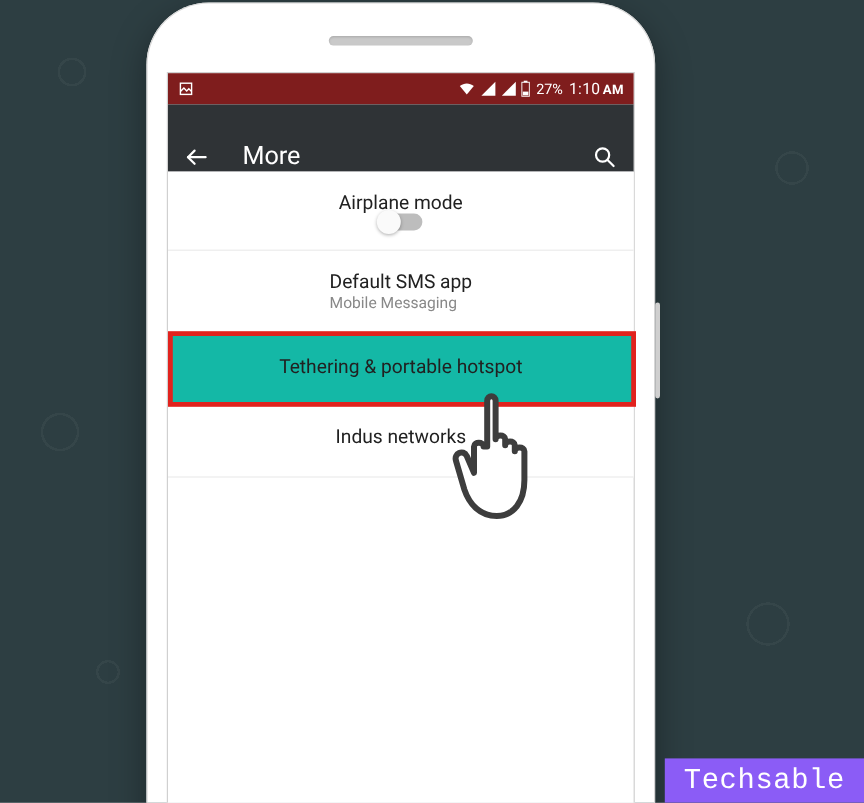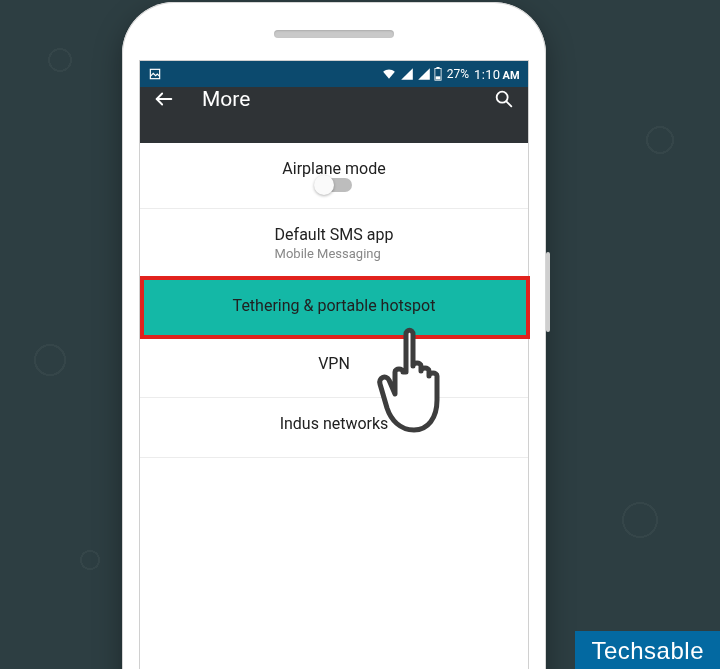--- a/index.html
+++ b/index.html
@@ -51,41 +51,41 @@
   .screen {
     position:absolute;
     left:17px; right:17px; top:58px;
     bottom:20px;
     background:#ffffff;
     border:1px solid #d0d0d0;
   }
 
   .status-bar {
     height:26px;
-    background:#0c4a6e;
+    background:#7f1d1d;
     color:#ffffff;
     display:flex;
     align-items:center;
     justify-content:space-between;
     padding:0 8px;
     font-size:12px;
   }
   .status-left, .status-right { display:flex; align-items:center; gap:4px; }
   .status-right { gap:3px; }
   .icon { display:inline-flex; }
   .battery-text { font-size:12px; margin:0 2px 0 2px; color:#fff; }
   .clock { font-size:13px; letter-spacing:0.3px; }
   .ampm { font-size:11px; margin-left:2px;font-weight:bold; }
 
   .app-bar {
     height:56px;
     background:#2f3336;
     color:#ffffff;
     display:flex;
-    align-items:flex-start;
+    align-items:flex-end;
     padding:0 12px;
     gap:26px;
   }
   .app-bar .title { font-size:21px; font-weight:400; flex:1; }
   .app-bar .back-btn, .app-bar .search-btn {
     width:24px; height:24px;
     display:flex; align-items:center; justify-content:center;
     cursor:pointer;
   }
 
@@ -135,23 +135,23 @@
   .pointer-hand {
     position:absolute;
     left:372px; top:326px;
     width:100px; height:120px;
     pointer-events:none;
   }
 
   .watermark {
     position:absolute;
     right:0; bottom:0;
-    background:#0369a1;
+    background:#8b5cf6;
     color:#fff;
-    font-family: Liberation Sans, sans-serif;
+    font-family: Liberation Mono, monospace;
     font-size:24px;
     padding:6px 16px 4px 16px;
     letter-spacing:0.5px;
   }
 </style>
 </head>
 <body>
 
 <div class="bg-pattern"></div>
 
@@ -230,25 +230,20 @@
         </div>
       </div>
 
       <div class="row highlight-row">
         <div class="labels">
           <span class="primary">Tethering &amp; portable hotspot</span>
         </div>
         <div class="highlight-border"></div>
       </div>
 
-      <div class="row">
-        <div class="labels">
-          <span class="primary">VPN</span>
-        </div>
-      </div>
 
       <div class="row">
         <div class="labels">
           <span class="primary">Indus networks</span>
         </div>
       </div>
 
     </div>
 
   </div>

